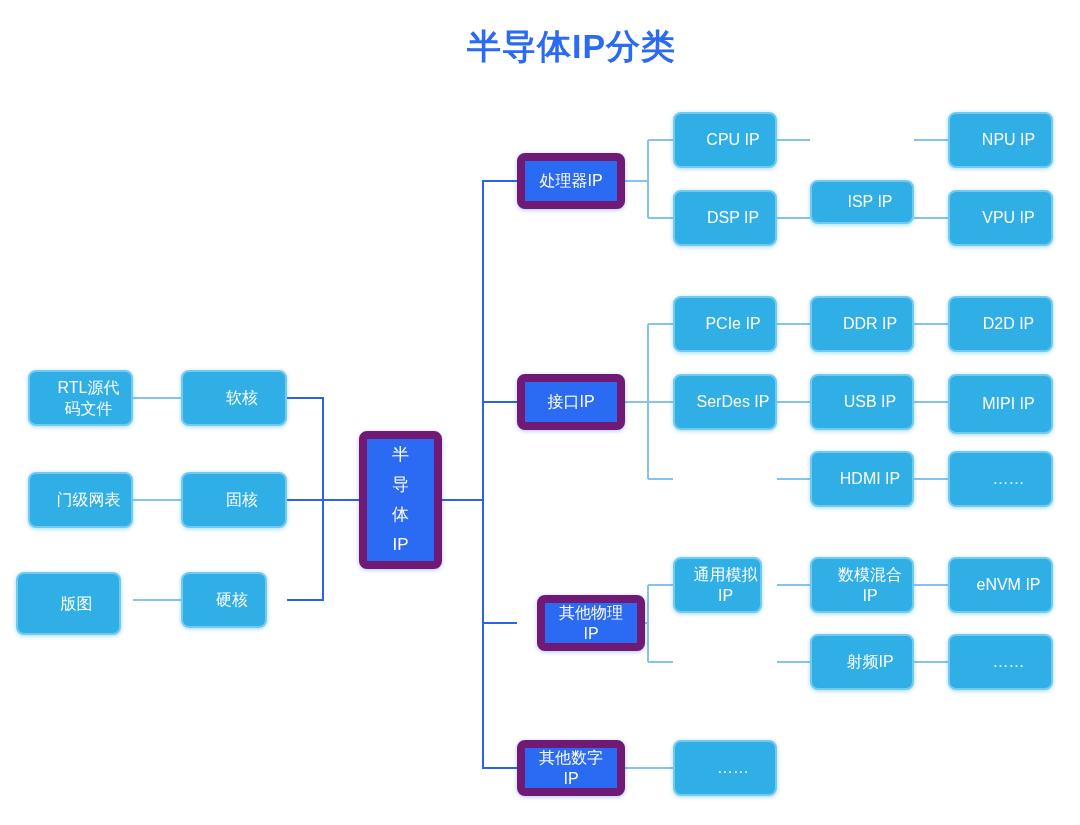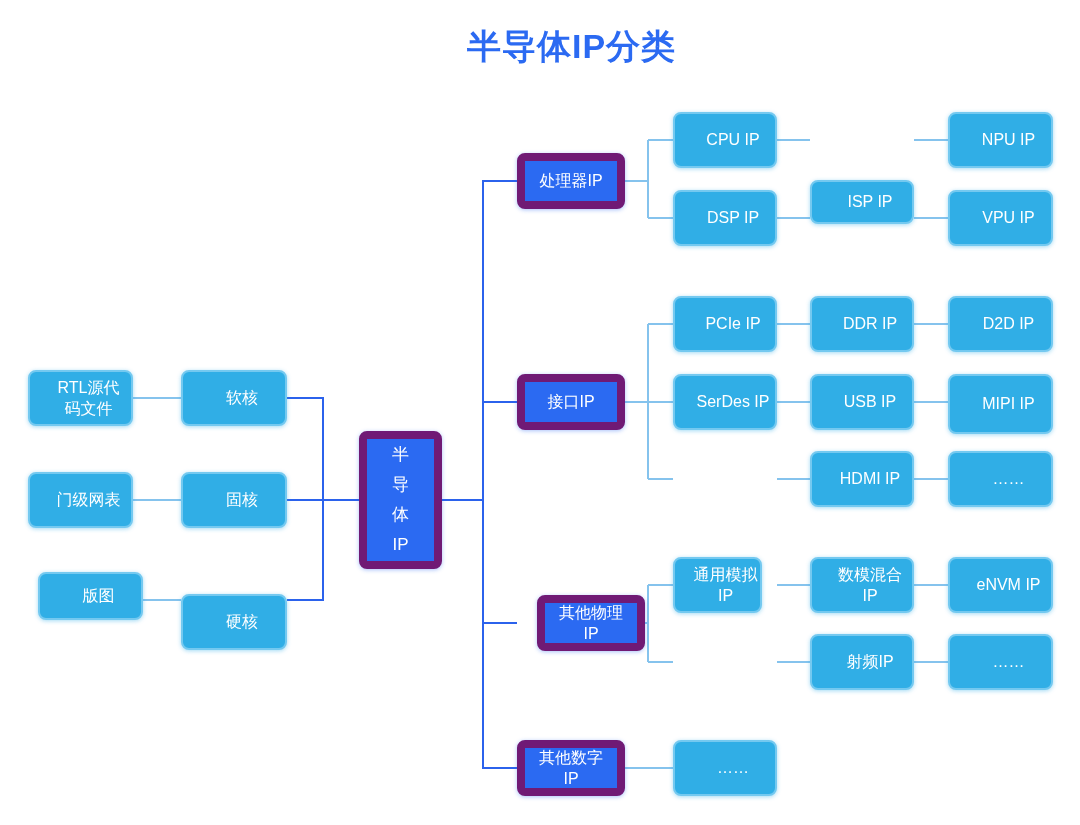--- a/index.html
+++ b/index.html
@@ -72,24 +72,24 @@
       <line x1="483" y1="181" x2="517" y2="181"></line>
       <line x1="483" y1="402" x2="517" y2="402"></line>
       <line x1="483" y1="623" x2="517" y2="623"></line>
       <line x1="483" y1="768" x2="517" y2="768"></line>
     </g>
   </svg>
 
   <div class="n light" style="left:28px;top:370px;width:105px;height:56px">RTL源代
 码文件</div>
   <div class="n light" style="left:28px;top:472px;width:105px;height:56px">门级网表</div>
-  <div class="n light" style="left:38px;top:572px;width:105px;height:48px">版图</div>
+  <div class="n light" style="left:16px;top:572px;width:105px;height:63px">版图</div>
   <div class="n light" style="left:181px;top:370px;width:106px;height:56px">软核</div>
   <div class="n light" style="left:181px;top:472px;width:106px;height:56px">固核</div>
-  <div class="n light" style="left:181px;top:594px;width:106px;height:56px">硬核</div>
+  <div class="n light" style="left:181px;top:572px;width:86px;height:56px">硬核</div>
 
   <div class="n dark root" style="left:359px;top:431px;width:83px;height:138px">半
 导
 体
 IP</div>
 
   <div class="n dark" style="left:517px;top:153px;width:108px;height:56px">处理器IP</div>
   <div class="n dark" style="left:517px;top:374px;width:108px;height:56px">接口IP</div>
   <div class="n dark" style="left:537px;top:595px;width:108px;height:56px">其他物理
 IP</div>

